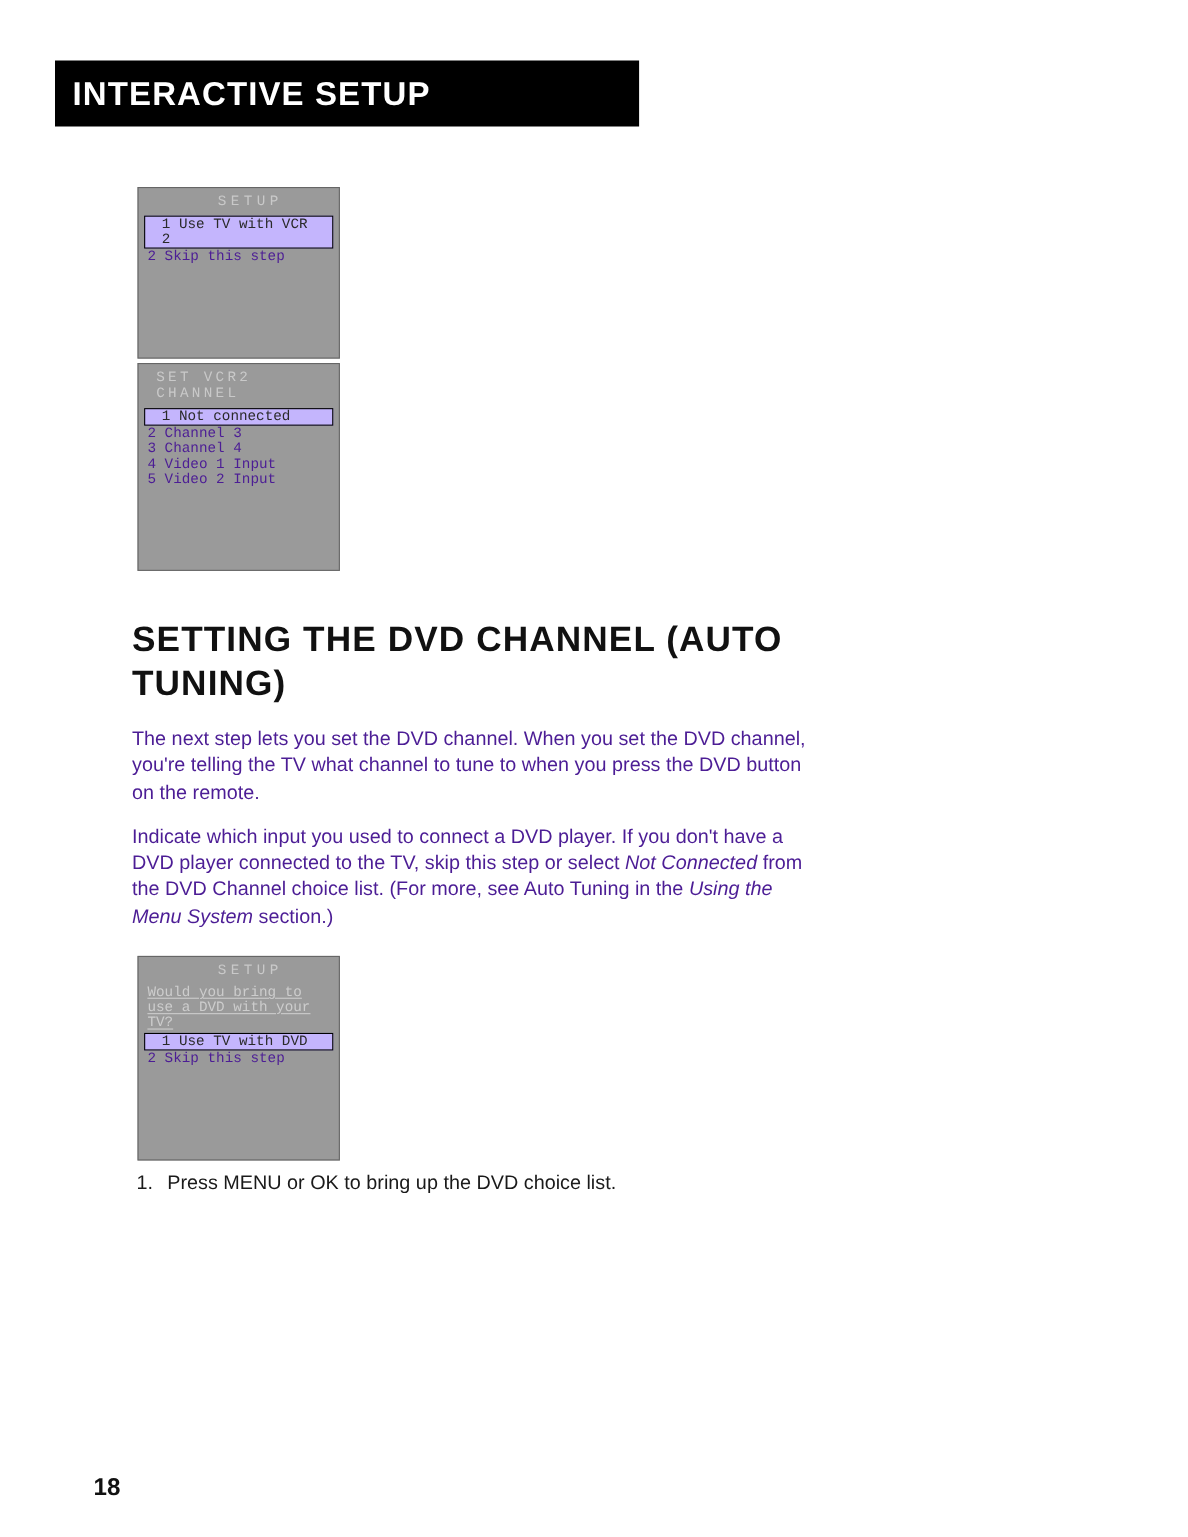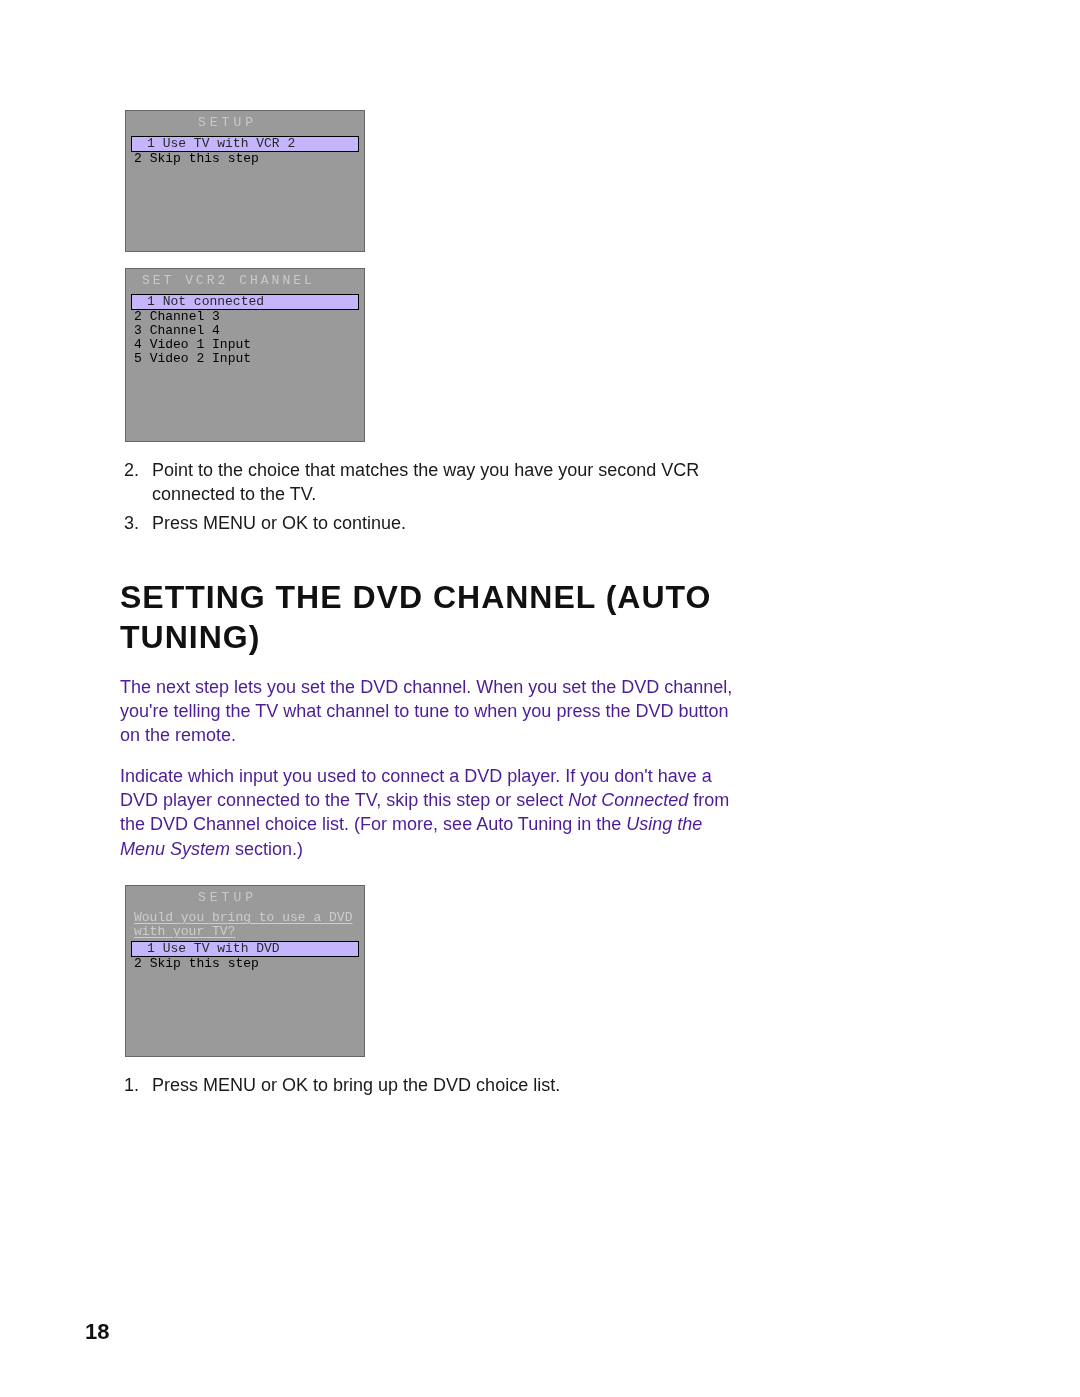--- a/index.html
+++ b/index.html
@@ -31,26 +31,26 @@
     text-transform: uppercase;
   }
   .content {
     margin-left: 35px;
     margin-top: 55px;
     max-width: 620px;
   }
   .osd {
     background: #9a9a9a;
     border: 1px solid #666;
-    width: 240px;
+    width: 184px;
     font-family: "Courier New", monospace;
     font-size: 13px;
     color: #cdcdcd;
     margin-left: 5px;
-    margin-bottom: 16px;
+    margin-bottom: 4px;
     position: relative;
     box-sizing: border-box;
   }
   .osd-title {
     color: #c9c9c9;
     letter-spacing: 4px;
     padding: 4px 6px 6px 72px;
     font-weight: normal;
     font-size: 13px;
   }
@@ -61,21 +61,21 @@
   .osd-prompt {
     color: #cdcdcd;
     padding: 0 8px 2px 8px;
     line-height: 14px;
     text-decoration: underline;
     text-underline-offset: 2px;
   }
   .osd-row {
     padding: 0 8px;
     line-height: 14px;
-    color: #000000;
+    color: #4c1d95;
   }
   .osd-row.selected {
     background: #c4b5fd;
     color: #2a2a2a;
     border: 1px solid #000000;
     margin: 0 5px;
     padding: 0 15px;
   }
   .osd-pad { height: 85px; }
   .osd-pad-small { height: 75px; }
@@ -103,32 +103,33 @@
   }
   p.body {
     font-size: 18px;
     line-height: 1.35;
     margin: 0 0 16px 0;
     color: #4c1d95;
   }
   .italic { font-style: italic; }
   .page-number {
     position: absolute;
-    bottom: 52px;
+    bottom: 32px;
     left: 85px;
     font-weight: bold;
     font-size: 22px;
     color: #111;
   }
 </style>
 </head>
 <body>
 
 <div class="page">
 
+  <div class="header-bar">Interactive Setup</div>
 
   <div class="content">
 
     <div class="osd">
       <div class="osd-title">SETUP</div>
       <div class="osd-row selected">
         <span>1</span> <span>Use TV with VCR 2</span>
       </div>
       <div class="osd-row">
         <span>2</span> <span>Skip this step</span>
@@ -150,24 +151,20 @@
       </div>
       <div class="osd-row">
         <span>4</span> <span>Video 1 Input</span>
       </div>
       <div class="osd-row">
         <span>5</span> <span>Video 2 Input</span>
       </div>
       <div class="osd-pad-small"></div>
     </div>
 
-    <ol class="steps" start="2">
-      <li>Point to the choice that matches the way you have your second VCR connected to the TV.</li>
-      <li>Press MENU or OK to continue.</li>
-    </ol>
 
     <div class="section-heading">Setting the DVD Channel (Auto Tuning)</div>
 
     <p class="body">The next step lets you set the DVD channel. When you set the DVD channel, you're telling the TV what channel to tune to when you press the DVD button on the remote.</p>
 
     <p class="body">
       <span>Indicate which input you used to connect a DVD player. If you don't have a DVD player connected to the TV, skip this step or select </span><span class="italic">Not Connected</span><span> from the DVD Channel choice list. (For more, see Auto Tuning in the </span><span class="italic">Using the Menu System</span><span> section.)</span>
     </p>
 
     <div class="osd" style="margin-top:24px">

